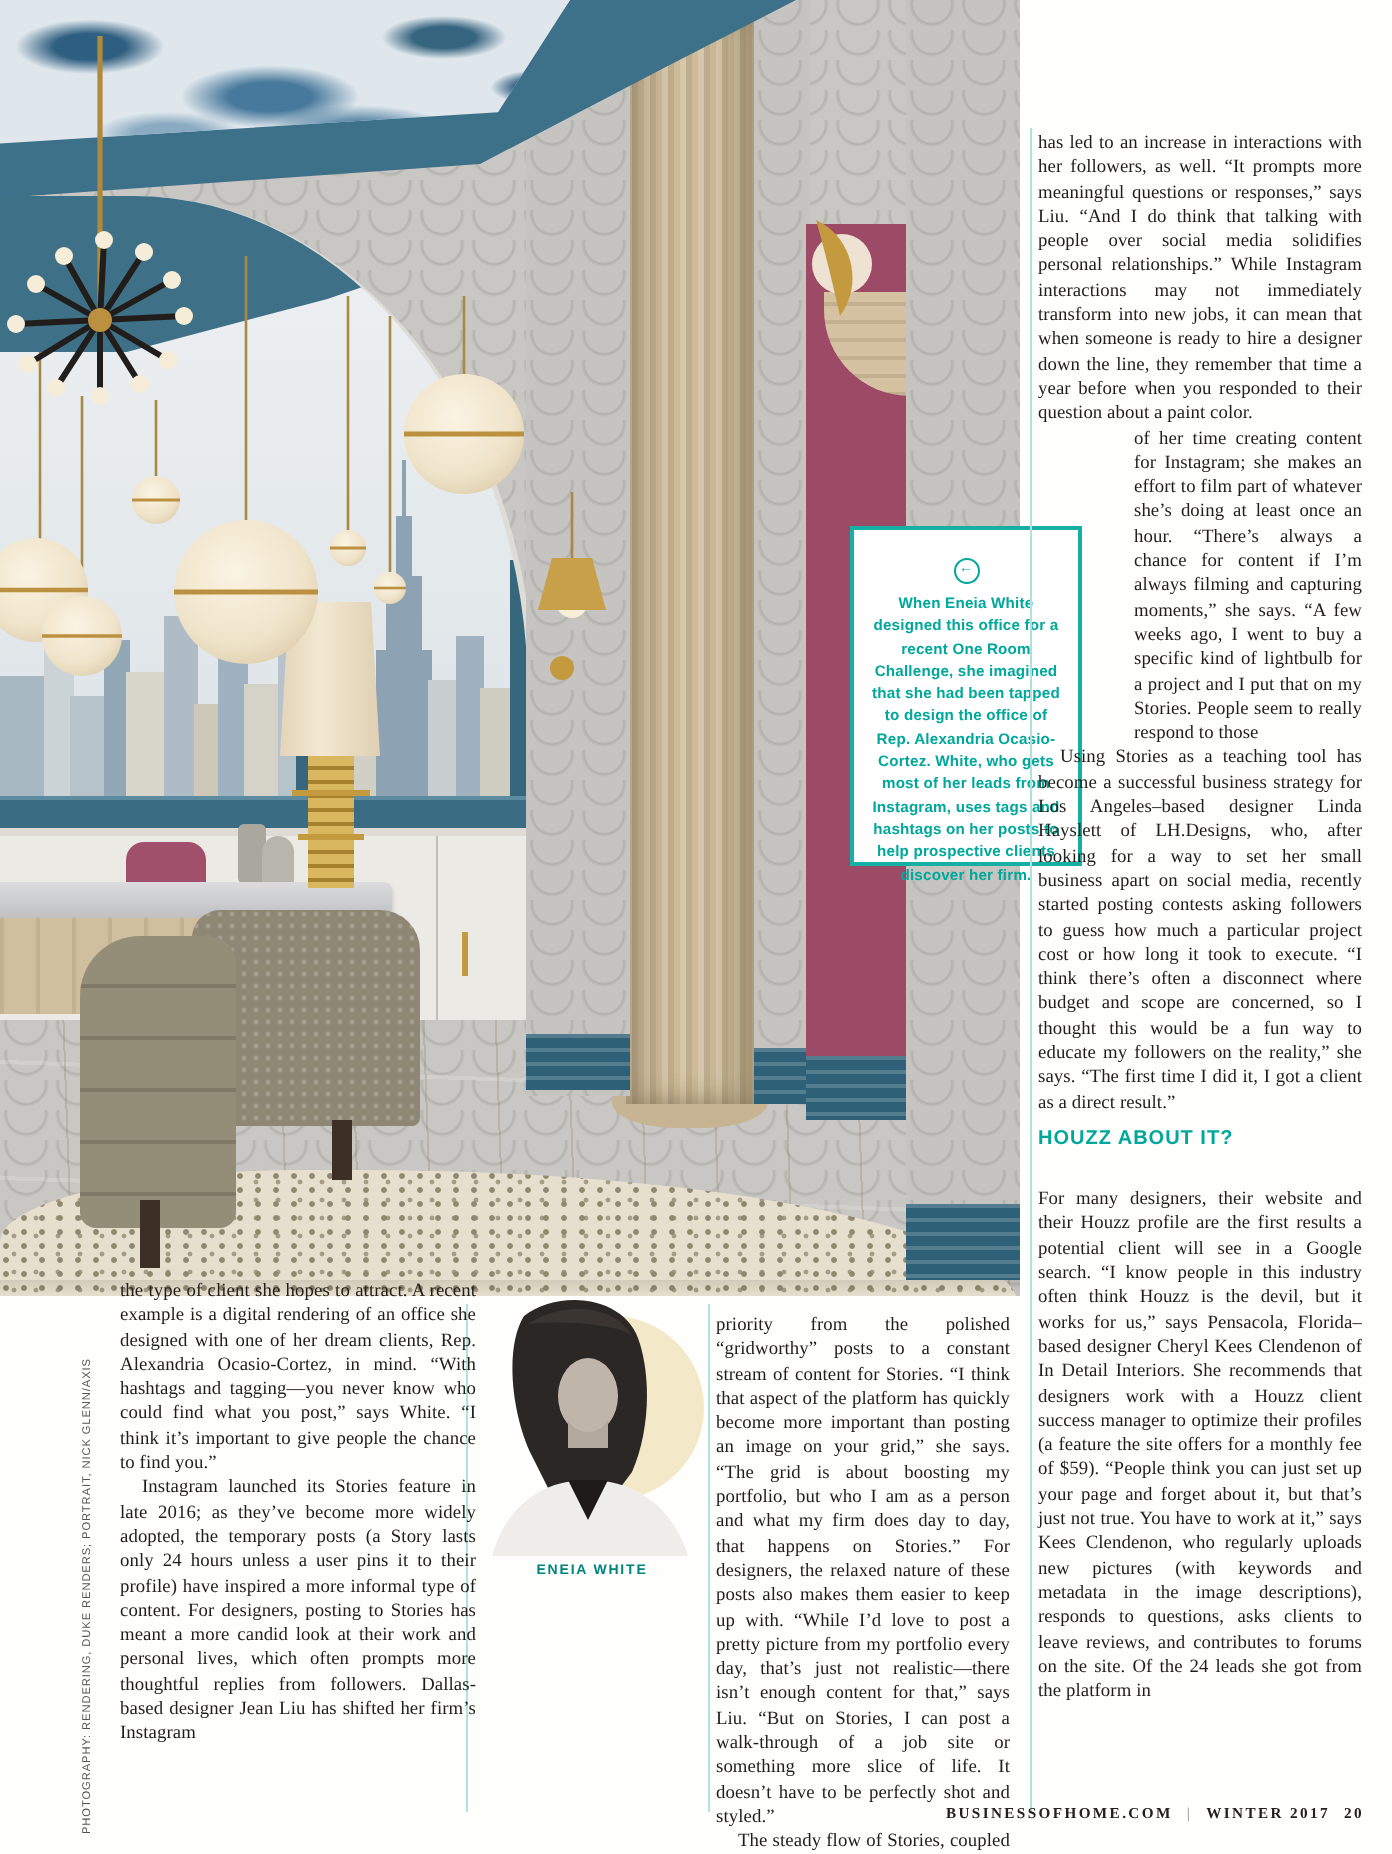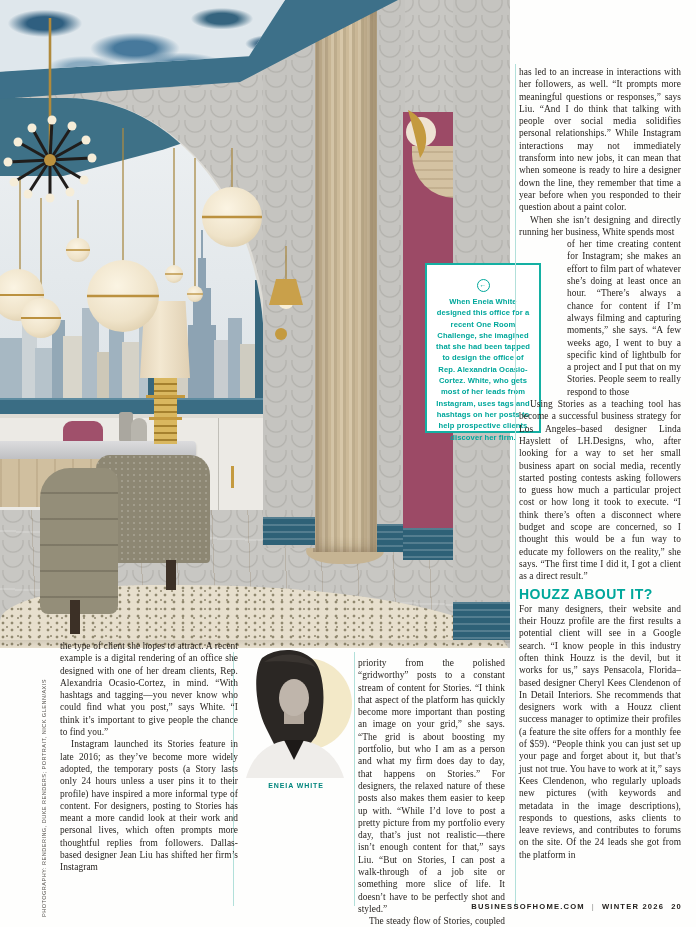--- a/index.html
+++ b/index.html
@@ -84,33 +84,33 @@
     font-family:"Liberation Sans",sans-serif;color:#00a79b;}
   .callout-icon{display:inline-block;width:11px;height:11px;border:1.2px solid #00a79b;border-radius:50%;
     font-size:7px;line-height:10px;font-weight:700;margin-bottom:4px;}
   .callout-text{font-size:7.6px;line-height:11.3px;font-weight:700;letter-spacing:.1px;}
 
   
   .serifcol{position:absolute;text-align:justify;font-size:9.4px;line-height:12.3px;letter-spacing:.05px;}
   .para{margin:0;}
   .para.ind{text-indent:11px;}
   .narrow{margin-left:48px;}
-  .houzz{font-family:"Liberation Sans",sans-serif;font-weight:700;color:#00a79b;font-size:14px;
-    letter-spacing:.5px;margin:6px 0 2px;text-align:left;}
+  .houzz{font-family:"Liberation Sans",sans-serif;font-weight:700;color:#00a79b;font-size:10px;
+    letter-spacing:.5px;margin:6px 0 18px;text-align:left;}
 
   
   .quotecol{position:absolute;left:240px;top:648px;width:112px;text-align:center;font-family:"Liberation Sans",sans-serif;}
   .portrait{position:relative;width:112px;height:130px;}
   .portrait-circle{position:absolute;left:20px;top:10px;width:92px;height:92px;border-radius:50%;background:#f3e9c8;}
   .quote-text{margin-top:4px;color:#00a79b;font-weight:700;font-size:8.4px;line-height:12.6px;}
   .quote-attrib{margin-top:4px;color:#00857c;font-weight:700;font-size:7px;letter-spacing:.9px;}
 
   
   .footer{position:absolute;right:14px;top:902px;display:flex;align-items:baseline;gap:7px;
-    font-family:Liberation Sans, sans-serif;font-size:7.6px;letter-spacing:1.2px;color:#23201d;font-weight:700;}
+    font-family:Liberation Serif, serif;font-size:7.6px;letter-spacing:1.2px;color:#23201d;font-weight:700;}
   .footer .sep{color:#8d8d8b;font-weight:400;}
   .footer .pageno{font-weight:800;}
   .credit{position:absolute;left:41px;top:682px;height:235px;writing-mode:vertical-rl;transform:rotate(180deg);
     font-family:"Liberation Sans",sans-serif;font-size:5.6px;letter-spacing:.45px;color:#57534e;white-space:nowrap;}
 </style>
 </head>
 <body>
 
 <div class="page">
 
@@ -267,21 +267,20 @@
     <span class="callout-icon">←</span>
     <div class="callout-text">When Eneia White designed this office for a recent One Room Challenge, she imagined that she had been tapped to design the office of Rep. Alexandria Ocasio-Cortez. White, who gets most of her leads from Instagram, uses tags and hashtags on her posts to help prospective clients discover her firm.</div>
   </div>
 
   <div class="rule-v" style="left:515px;top:64px;height:842px;"></div>
   <div class="rule-v" style="left:233px;top:652px;height:254px;"></div>
   <div class="rule-v" style="left:354px;top:652px;height:254px;"></div>
 
   <div class="serifcol" style="left:519px;top:66px;width:162px;">
     <p class="para">has led to an increase in interactions with her followers, as well. “It prompts more meaningful questions or responses,” says Liu. “And I do think that talking with people over social media solidifies personal relationships.” While Instagram interactions may not immediately transform into new jobs, it can mean that when someone is ready to hire a designer down the line, they remember that time a year before when you responded to their question about a paint color.</p>
-    <p class="para ind">When she isn’t designing and directly running her business, White spends most</p>
     <div class="para narrow">of her time creating content for Instagram; she makes an effort to film part of whatever she’s doing at least once an hour. “There’s always a chance for content if I’m always filming and capturing moments,” she says. “A few weeks ago, I went to buy a specific kind of lightbulb for a project and I put that on my Stories. People seem to really respond to those</div>
     <p class="para ind">Using Stories as a teaching tool has become a successful business strategy for Los Angeles–based designer Linda Hayslett of LH.Designs, who, after looking for a way to set her small business apart on social media, recently started posting contests asking followers to guess how much a particular project cost or how long it took to execute. “I think there’s often a disconnect where budget and scope are concerned, so I thought this would be a fun way to educate my followers on the reality,” she says. “The first time I did it, I got a client as a direct result.”</p>
     <h3 class="houzz">HOUZZ ABOUT IT?</h3>
     <p class="para">For many designers, their website and their Houzz profile are the first results a potential client will see in a Google search. “I know people in this industry often think Houzz is the devil, but it works for us,” says Pensacola, Florida–based designer Cheryl Kees Clendenon of In Detail Interiors. She recommends that designers work with a Houzz client success manager to optimize their profiles (a feature the site offers for a monthly fee of $59). “People think you can just set up your page and forget about it, but that’s just not true. You have to work at it,” says Kees Clendenon, who regularly uploads new pictures (with keywords and metadata in the image descriptions), responds to questions, asks clients to leave reviews, and contributes to forums on the site. Of the 24 leads she got from the platform in</p>
   </div>
 
   <div class="serifcol" style="left:60px;top:640px;width:178px;">
     <p class="para">the type of client she hopes to attract. A recent example is a digital rendering of an office she designed with one of her dream clients, Rep. Alexandria Ocasio-Cortez, in mind. “With hashtags and tagging—you never know who could find what you post,” says White. “I think it’s important to give people the chance to find you.”</p>
     <p class="para ind">Instagram launched its Stories feature in late 2016; as they’ve become more widely adopted, the temporary posts (a Story lasts only 24 hours unless a user pins it to their profile) have inspired a more informal type of content. For designers, posting to Stories has meant a more candid look at their work and personal lives, which often prompts more thoughtful replies from followers. Dallas-based designer Jean Liu has shifted her firm’s Instagram</p>
   </div>
@@ -304,17 +303,17 @@
   <div class="serifcol" style="left:358px;top:657px;width:147px;">
     <p class="para">priority from the polished “gridworthy” posts to a constant stream of content for Stories. “I think that aspect of the platform has quickly become more important than posting an image on your grid,” she says. “The grid is about boosting my portfolio, but who I am as a person and what my firm does day to day, that happens on Stories.” For designers, the relaxed nature of these posts also makes them easier to keep up with. “While I’d love to post a pretty picture from my portfolio every day, that’s just not realistic—there isn’t enough content for that,” says Liu. “But on Stories, I can post a walk-through of a job site or something more slice of life. It doesn’t have to be perfectly shot and styled.”</p>
     <p class="para ind">The steady flow of Stories, coupled with occasional Instagram Live sessions,</p>
   </div>
 
   <div class="credit">PHOTOGRAPHY: RENDERING, DUKE RENDERS; PORTRAIT, NICK GLENN/AXIS</div>
 
   <div class="footer">
     <span>BUSINESSOFHOME.COM</span>
     <span class="sep">|</span>
-    <span>WINTER 2026</span>
+    <span>WINTER 2017</span>
     <span class="pageno">20</span>
   </div>
 
 </div>
 
 </body></html>

